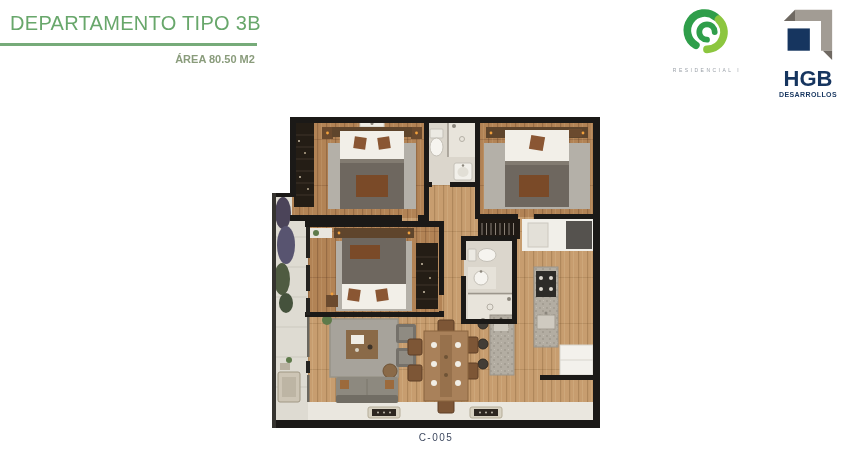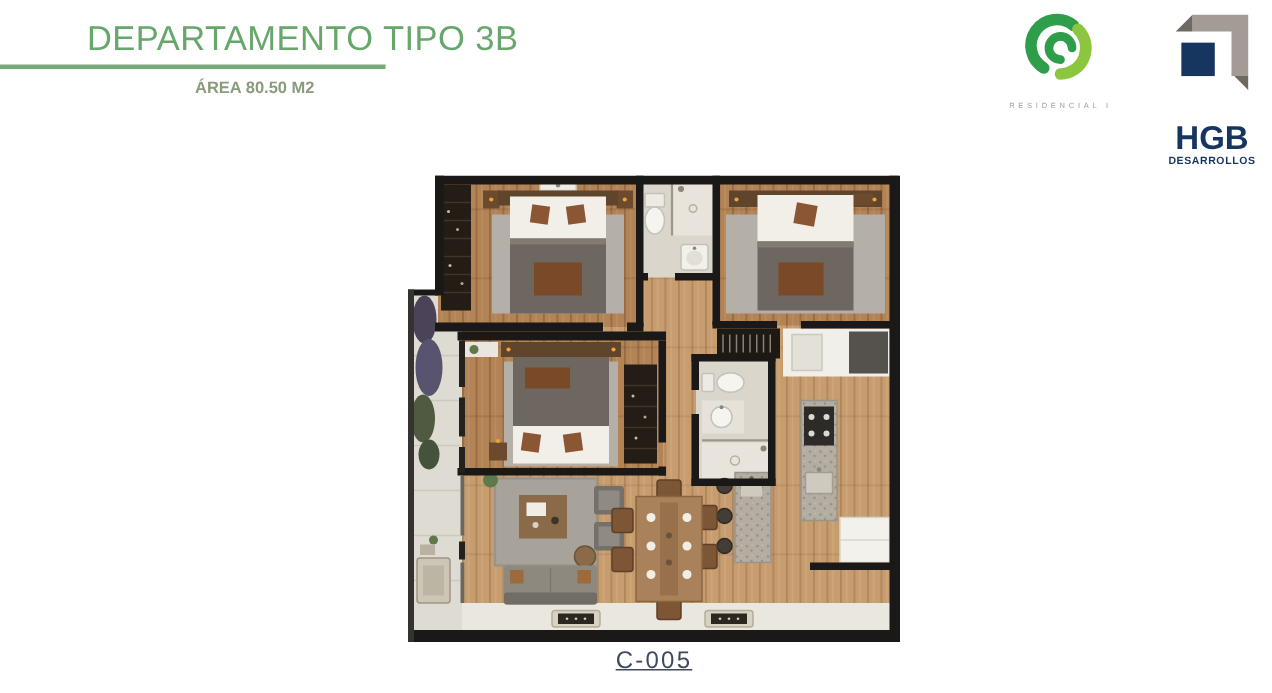--- a/index.html
+++ b/index.html
@@ -1,36 +1,36 @@
 <!DOCTYPE html>
 <html><head>
 <meta charset="utf-8">
 <style>
   html,body{margin:0;padding:0;}
   body{width:848px;height:462px;background:#ffffff;position:relative;overflow:hidden;
        font-family:"Liberation Sans",sans-serif;}
   .abs{position:absolute;}
   
-  .title{left:10px;top:12px;font-size:23px;letter-spacing:.3px;color:#68a76b;font-weight:500;margin-left:48px;}
+  .title{left:10px;top:12px;font-size:20px;letter-spacing:.3px;color:#68a76b;font-weight:500;}
   .title-underline{left:0;top:43px;width:257px;height:2.5px;background:#76ab79;}
-  .area-block{left:130px;top:53px;width:170px;line-height:1.2;font-weight:700;}
+  .area-block{left:130px;top:53px;width:170px;text-align:center;line-height:1.2;font-weight:700;}
   .area-line1{font-size:11px;color:#8a9c7c;}
   .area-line2{font-size:12px;color:#6fae52;}
   
   .bitore{left:652px;top:5px;width:110px;text-align:center;}
   .bitore .word{font-size:22px;letter-spacing:2px;color:#262b4a;margin-top:1px;}
   .bitore .word .accent{color:#7ab648;}
   .bitore .tagline{font-size:5px;letter-spacing:2.5px;color:#9aa0a8;margin-top:4px;}
   .hgb{left:772px;top:8px;width:72px;text-align:center;}
-  .hgb .word{font-size:22px;font-weight:700;color:#16355f;line-height:.95;margin-top:17px;}
+  .hgb .word{font-size:22px;font-weight:700;color:#16355f;line-height:.95;margin-top:5px;}
   .hgb .tagline{font-size:7px;font-weight:700;letter-spacing:.4px;color:#16355f;margin-top:1px;}
   
   .plan{left:272px;top:117px;width:328px;height:311px;}
   .unit-label{left:272px;top:432px;width:328px;text-align:center;
-              font-size:16px;letter-spacing:1.5px;color:#3e4960;text-decoration:underline;}
+              font-size:10px;letter-spacing:1.5px;color:#3e4960;}
 </style>
 </head>
 <body>
 
 <div class="abs title">DEPARTAMENTO TIPO 3B</div>
 <div class="abs title-underline"></div>
 <div class="abs area-block">
   <div class="area-line1">ÁREA 80.50 M2</div>
 </div>
 

